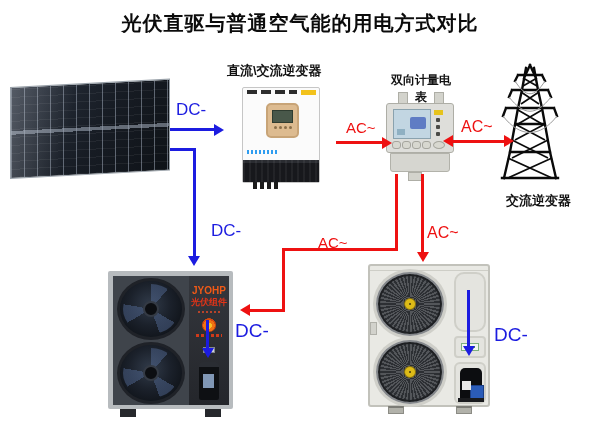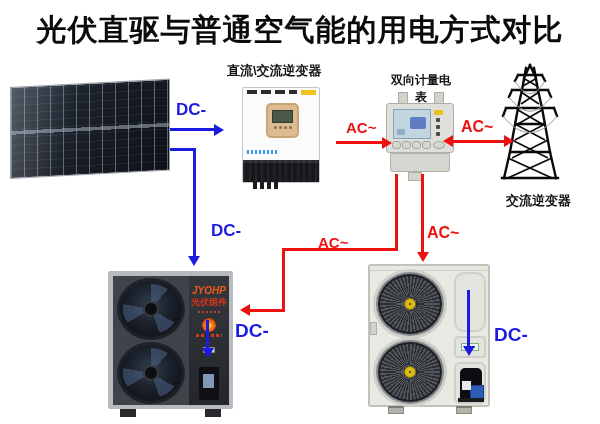--- a/index.html
+++ b/index.html
@@ -4,21 +4,21 @@
 <style>
   html,body{margin:0;padding:0;background:#fff;}
   .stage{
     position:relative;width:600px;height:424px;background:#ffffff;overflow:hidden;
     font-family:"Liberation Sans",sans-serif;
     --blue:#1c1ce0;--red:#ee1111;
   }
   .abs{position:absolute;}
   .title{
     position:absolute;left:0;right:0;top:10px;text-align:center;
-    font-size:30px;font-weight:bold;color:#0b0b0b;letter-spacing:1px;
+    font-size:20px;font-weight:bold;color:#0b0b0b;letter-spacing:1px;
   }
   .node-label{position:absolute;font-weight:bold;color:#111;}
 
   
   .pv-panel{
     position:absolute;left:10px;top:87px;width:158px;height:90px;
     transform:skewY(-3deg);transform-origin:left center;
     border:1px solid #98a0a8;
     background:
       linear-gradient(100deg, rgba(255,255,255,.20) 0%, rgba(255,255,255,0) 38%),
@@ -75,21 +75,21 @@
   .hpl-panel{position:absolute;right:4px;top:5px;bottom:4px;width:40px;
     background:linear-gradient(180deg,#34373d,#24262b);}
   .fan-l{position:absolute;border-radius:50%;border:3px solid #1f2228;box-sizing:border-box;
     background:radial-gradient(circle at 48% 42%, #313b4a 0%, #1b212b 45%, #10141a 78%, #0b0d11 100%);}
   .fan-l::before{content:"";position:absolute;inset:3px;border-radius:50%;
     background:conic-gradient(rgba(86,110,155,.45) 0 40deg, transparent 40deg 120deg,
       rgba(86,110,155,.45) 120deg 160deg, transparent 160deg 240deg,
       rgba(86,110,155,.45) 240deg 280deg, transparent 280deg 360deg);}
   .fan-l::after{content:"";position:absolute;left:50%;top:50%;width:16px;height:16px;margin:-8px;
     border-radius:50%;background:#0c0e12;border:2px solid #343a44;box-sizing:border-box;}
-  .hpl-brand{margin-top:9px;text-align:center;font-size:10px;font-weight:bold;font-style:italic;
+  .hpl-brand{margin-top:9px;text-align:center;font-size:10px;font-weight:bold;
     color:#f05a17;letter-spacing:0;}
   .hpl-brand-cn{text-align:center;font-size:9px;font-weight:bold;color:#e03418;}
   .hpl-brand-sub{height:2px;margin:2px 9px 0;
     background:repeating-linear-gradient(90deg,#b8442a 0 2px,transparent 2px 4px);}
   .sun{width:20px;height:14px;margin:5px auto 0;position:relative;}
   .sun::before{content:"";position:absolute;left:3px;top:0;width:14px;height:14px;border-radius:50%;
     background:radial-gradient(circle at 50% 55%, #f7c026 0 28%, #ef7313 28% 55%, #d8480f 55% 72%, transparent 72%);}
   .logo-line{height:3px;margin:2px 7px 0;
     background:repeating-linear-gradient(90deg,#cf3a1a 0 3px,transparent 3px 5px);}
   .hpl-port{position:absolute;left:50%;transform:translateX(-50%);bottom:52px;width:12px;height:6px;
@@ -124,21 +124,21 @@
   .hp-foot{position:absolute;width:16px;height:8px;background:#b2b2aa;border:1px solid #8c8c85;
     border-top:2px solid #7c7c76;box-sizing:border-box;}
 
   
   .ln{position:absolute;background:var(--c);}
   .dc{--c:var(--blue);} .ac{--c:var(--red);}
   .ah{position:absolute;width:0;height:0;border-style:solid;}
   .ah.r{border-width:6px 0 6px 10px;border-color:transparent transparent transparent var(--c);}
   .ah.l{border-width:6px 10px 6px 0;border-color:transparent var(--c) transparent transparent;}
   .ah.d{border-width:10px 6px 0 6px;border-color:var(--c) transparent transparent transparent;}
-  .elabel{position:absolute;font-weight:bold;color:var(--c);line-height:1;}
+  .elabel{position:absolute;font-weight:normal;color:var(--c);line-height:1;}
 </style>
 </head>
 <body>
 
 <div class="stage">
 
   <div class="title">光伏直驱与普通空气能的用电方式对比</div>
 
   <div class="node-label" style="left:227px;top:62px;font-size:13px;">直流\交流逆变器</div>
   <div class="node-label" style="left:386px;top:72px;width:70px;text-align:center;font-size:12px;">双向计量电表</div>

